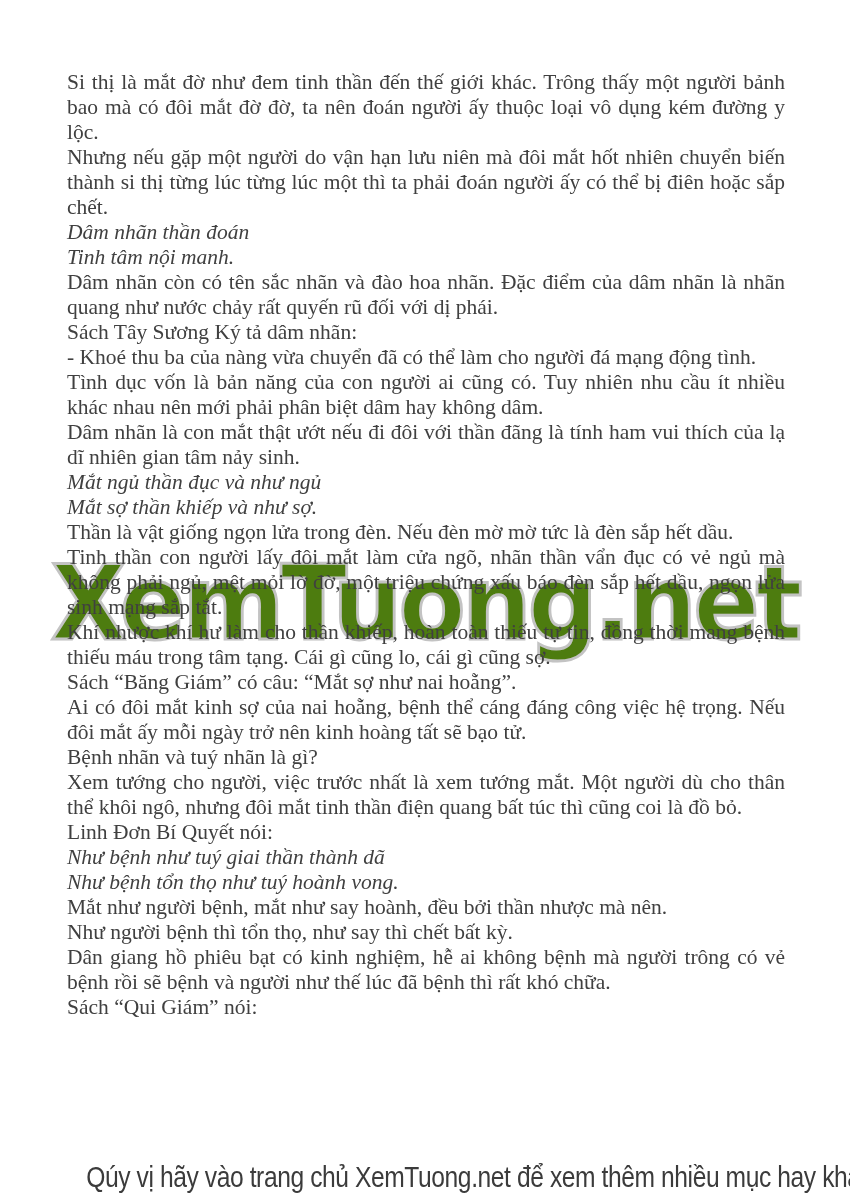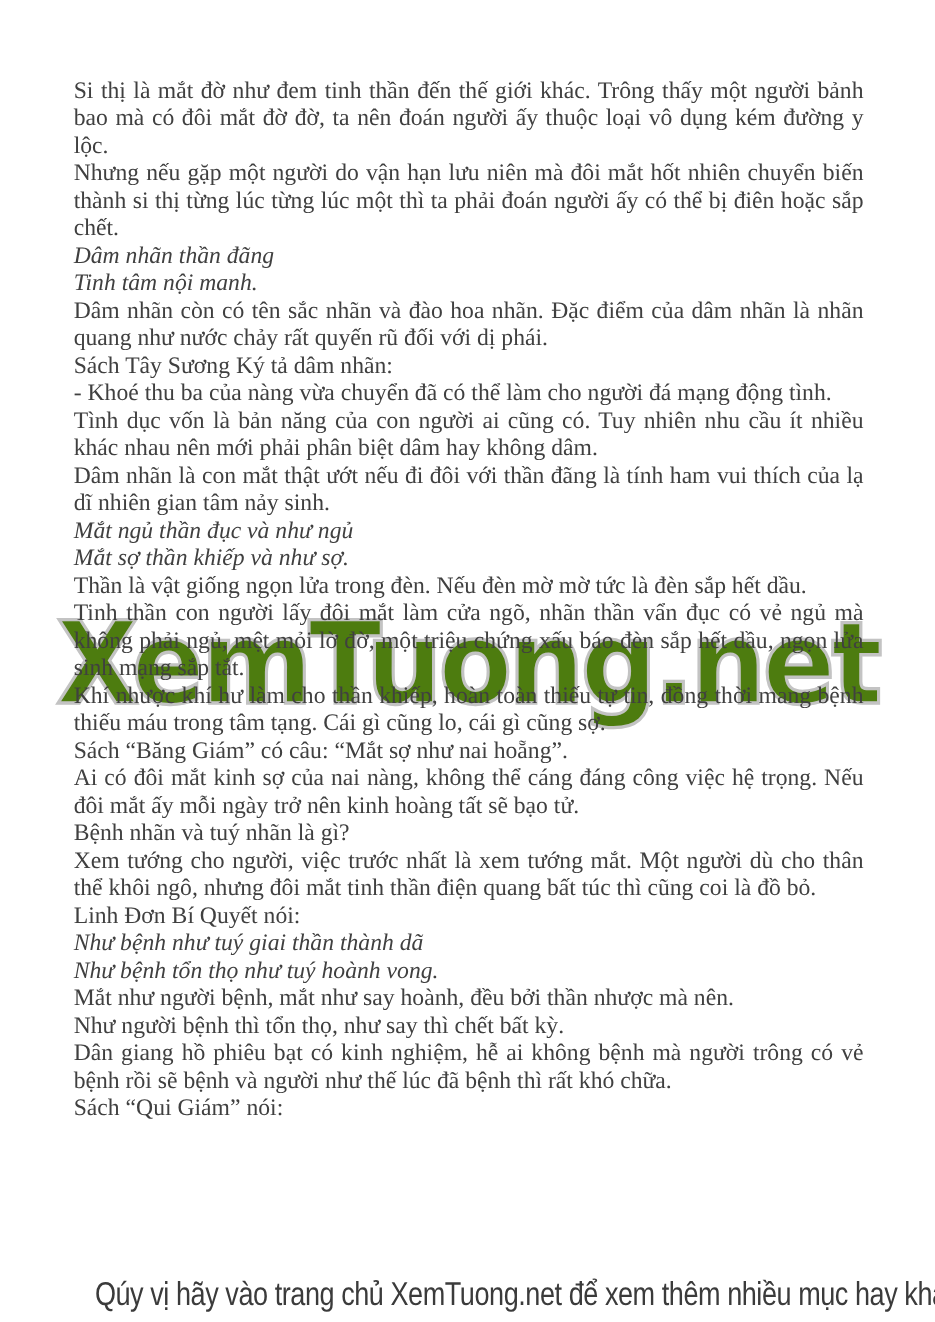--- a/index.html
+++ b/index.html
@@ -82,34 +82,34 @@
 
 <div class="page">
 
   <div class="watermark">
     <span class="wm-inner">XemTuong.net</span>
   </div>
 
   <div class="content" id="paragraphs">
       <p class="para">Si thị là mắt đờ như đem tinh thần đến thế giới khác. Trông thấy một người bảnh bao mà có đôi mắt đờ đờ, ta nên đoán người ấy thuộc loại vô dụng kém đường y lộc.</p>
       <p class="para">Nhưng nếu gặp một người do vận hạn lưu niên mà đôi mắt hốt nhiên chuyển biến thành si thị từng lúc từng lúc một thì ta phải đoán người ấy có thể bị điên hoặc sắp chết.</p>
-      <p class="para italic">Dâm nhãn thần đãng</p>
+      <p class="para italic">Dâm nhãn thần đoán</p>
       <p class="para italic">Tinh tâm nội manh.</p>
       <p class="para">Dâm nhãn còn có tên sắc nhãn và đào hoa nhãn. Đặc điểm của dâm nhãn là nhãn quang như nước chảy rất quyến rũ đối với dị phái.</p>
       <p class="para">Sách Tây Sương Ký tả dâm nhãn:</p>
       <p class="para">- Khoé thu ba của nàng vừa chuyển đã có thể làm cho người đá mạng động tình.</p>
       <p class="para">Tình dục vốn là bản năng của con người ai cũng có. Tuy nhiên nhu cầu ít nhiều khác nhau nên mới phải phân biệt dâm hay không dâm.</p>
       <p class="para">Dâm nhãn là con mắt thật ướt nếu đi đôi với thần đãng là tính ham vui thích của lạ dĩ nhiên gian tâm nảy sinh.</p>
       <p class="para italic">Mắt ngủ thần đục và như ngủ</p>
       <p class="para italic">Mắt sợ thần khiếp và như sợ.</p>
       <p class="para">Thần là vật giống ngọn lửa trong đèn. Nếu đèn mờ mờ tức là đèn sắp hết dầu.</p>
       <p class="para">Tinh thần con người lấy đôi mắt làm cửa ngõ, nhãn thần vẩn đục có vẻ ngủ mà không phải ngủ, mệt mỏi lờ đờ, một triệu chứng xấu báo đèn sắp hết dầu, ngọn lửa sinh mạng sắp tắt.</p>
       <p class="para">Khí nhược khí hư làm cho thần khiếp, hoàn toàn thiếu tự tin, đồng thời mang bệnh thiếu máu trong tâm tạng. Cái gì cũng lo, cái gì cũng sợ.</p>
       <p class="para">Sách “Băng Giám” có câu: “Mắt sợ như nai hoẵng”.</p>
-      <p class="para">Ai có đôi mắt kinh sợ của nai nàng, không thể cáng đáng công việc hệ trọng. Nếu đôi mắt ấy mỗi ngày trở nên kinh hoàng tất sẽ bạo tử.</p>
+      <p class="para">Ai có đôi mắt kinh sợ của nai hoẵng, bệnh thể cáng đáng công việc hệ trọng. Nếu đôi mắt ấy mỗi ngày trở nên kinh hoàng tất sẽ bạo tử.</p>
       <p class="para">Bệnh nhãn và tuý nhãn là gì?</p>
       <p class="para">Xem tướng cho người, việc trước nhất là xem tướng mắt. Một người dù cho thân thể khôi ngô, nhưng đôi mắt tinh thần điện quang bất túc thì cũng coi là đồ bỏ.</p>
       <p class="para">Linh Đơn Bí Quyết nói:</p>
       <p class="para italic">Như bệnh như tuý giai thần thành dã</p>
       <p class="para italic">Như bệnh tổn thọ như tuý hoành vong.</p>
       <p class="para">Mắt như người bệnh, mắt như say hoành, đều bởi thần nhược mà nên.</p>
       <p class="para">Như người bệnh thì tổn thọ, như say thì chết bất kỳ.</p>
       <p class="para">Dân giang hồ phiêu bạt có kinh nghiệm, hễ ai không bệnh mà người trông có vẻ bệnh rồi sẽ bệnh và người như thế lúc đã bệnh thì rất khó chữa.</p>
       <p class="para">Sách “Qui Giám” nói:</p>
     </div>

